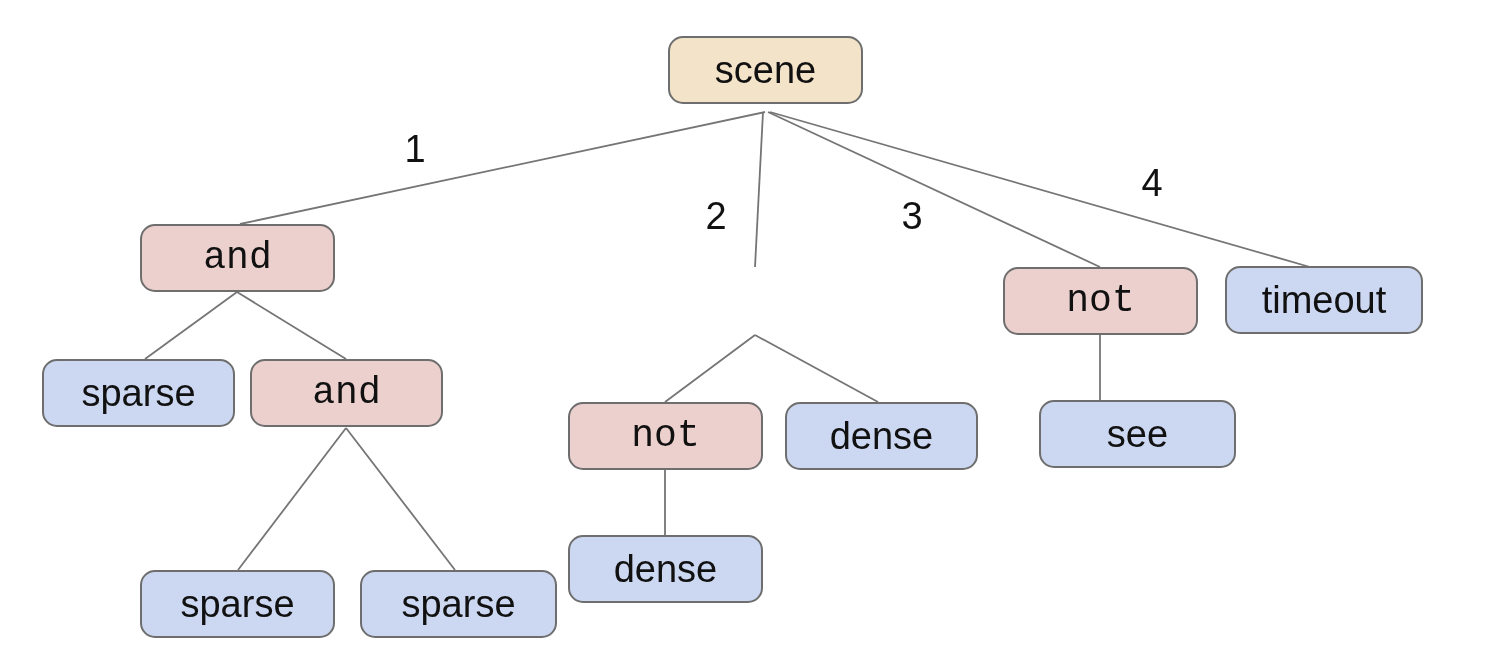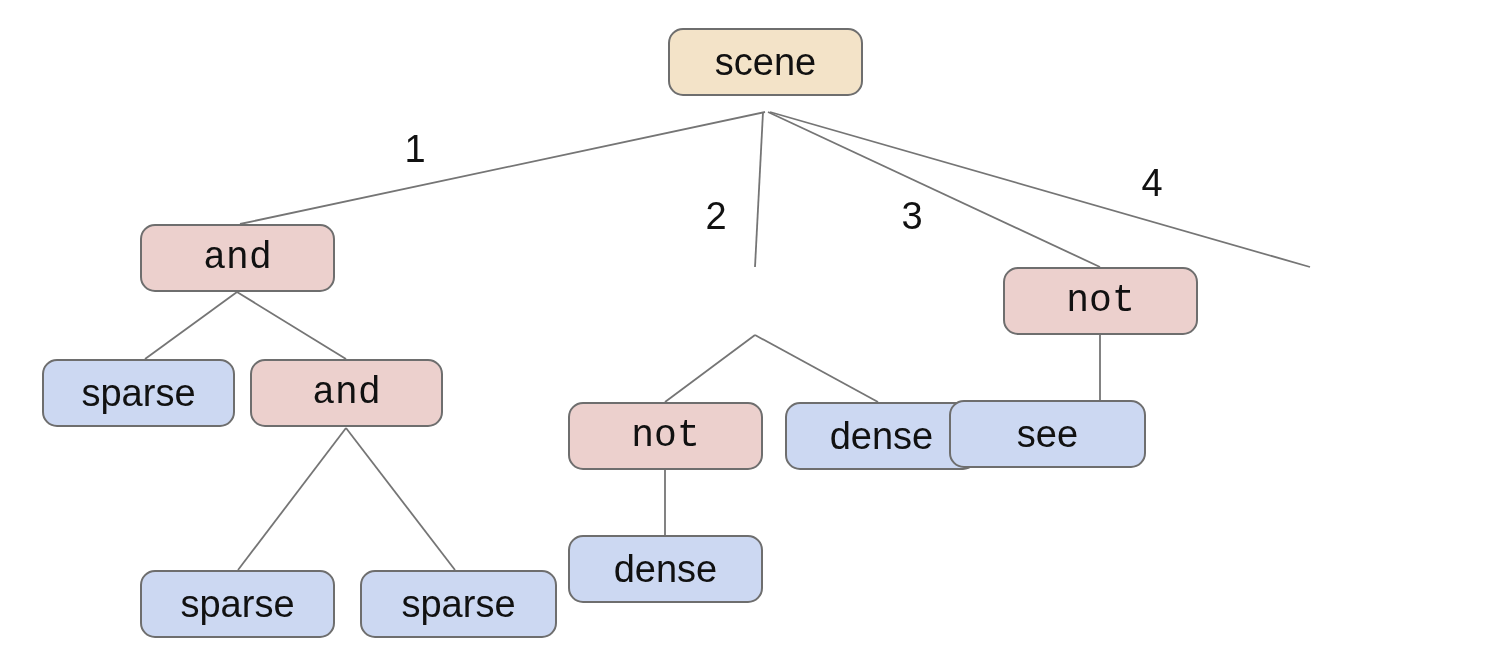--- a/index.html
+++ b/index.html
@@ -70,28 +70,29 @@
     <line x1="755" y1="335" x2="878" y2="402"></line>
     <line x1="665" y1="470" x2="665" y2="535"></line>
     <line x1="1100" y1="335" x2="1100" y2="400"></line>
   </svg>
 
   <div class="edge-label" style="left:415px; top:149px;">1</div>
   <div class="edge-label" style="left:716px; top:216px;">2</div>
   <div class="edge-label" style="left:912px; top:216px;">3</div>
   <div class="edge-label" style="left:1152px; top:183px;">4</div>
 
-  <div class="node root" style="left:668px;  top:28px;">scene</div>
+  <div class="node root" style="left:668px;  top:36px;">scene</div>
 
   <div class="node operator" style="left:140px;  top:224px;">and</div>
   <div class="node operator" style="left:1003px; top:267px;">not</div>
+  <div class="node leaf" style="left:1225px; top:266px; width:198px;">timeout</div>
 
   <div class="node leaf" style="left:42px;   top:359px; width:193px;">sparse</div>
   <div class="node operator" style="left:250px;  top:359px; width:193px;">and</div>
   <div class="node operator" style="left:568px;  top:402px;">not</div>
   <div class="node leaf" style="left:785px;  top:402px; width:193px;">dense</div>
-  <div class="node leaf" style="left:949px; top:400px; width:197px;">see</div>
+  <div class="node leaf" style="left:1039px; top:400px; width:197px;">see</div>
 
   <div class="node leaf" style="left:140px;  top:570px;">sparse</div>
   <div class="node leaf" style="left:360px;  top:570px; width:197px;">sparse</div>
   <div class="node leaf" style="left:568px;  top:535px;">dense</div>
 
 </div>
 
 </body></html>

